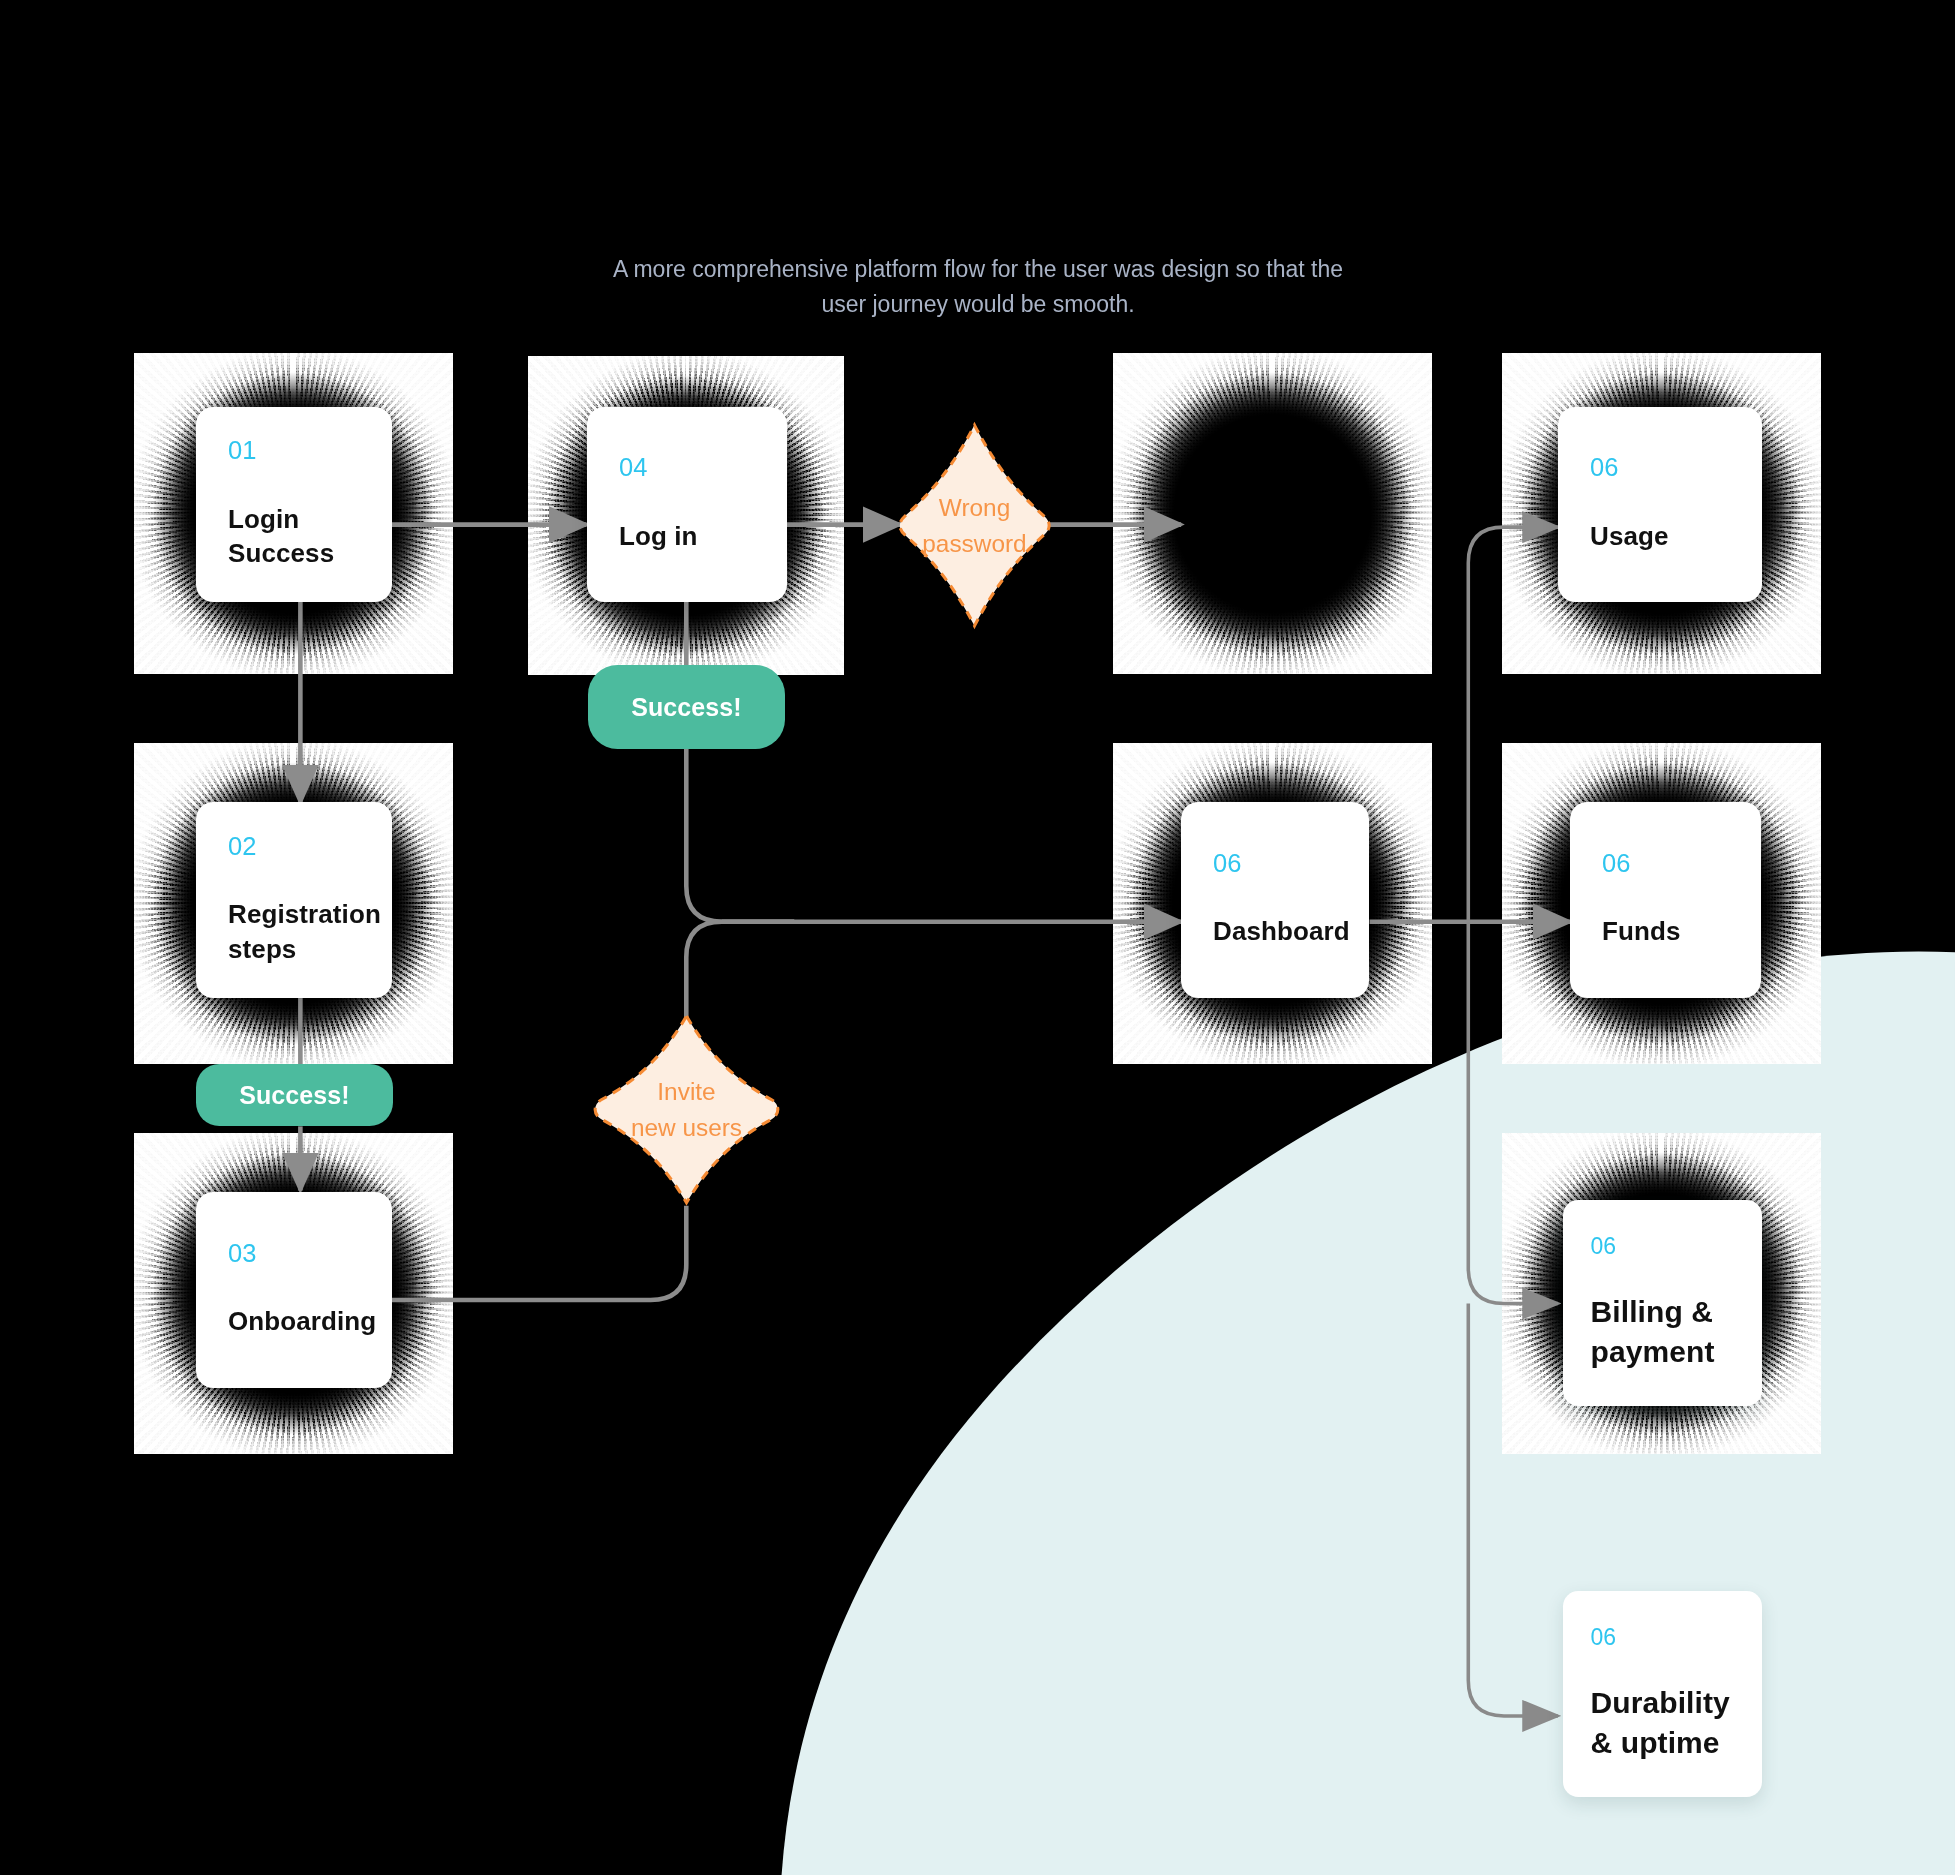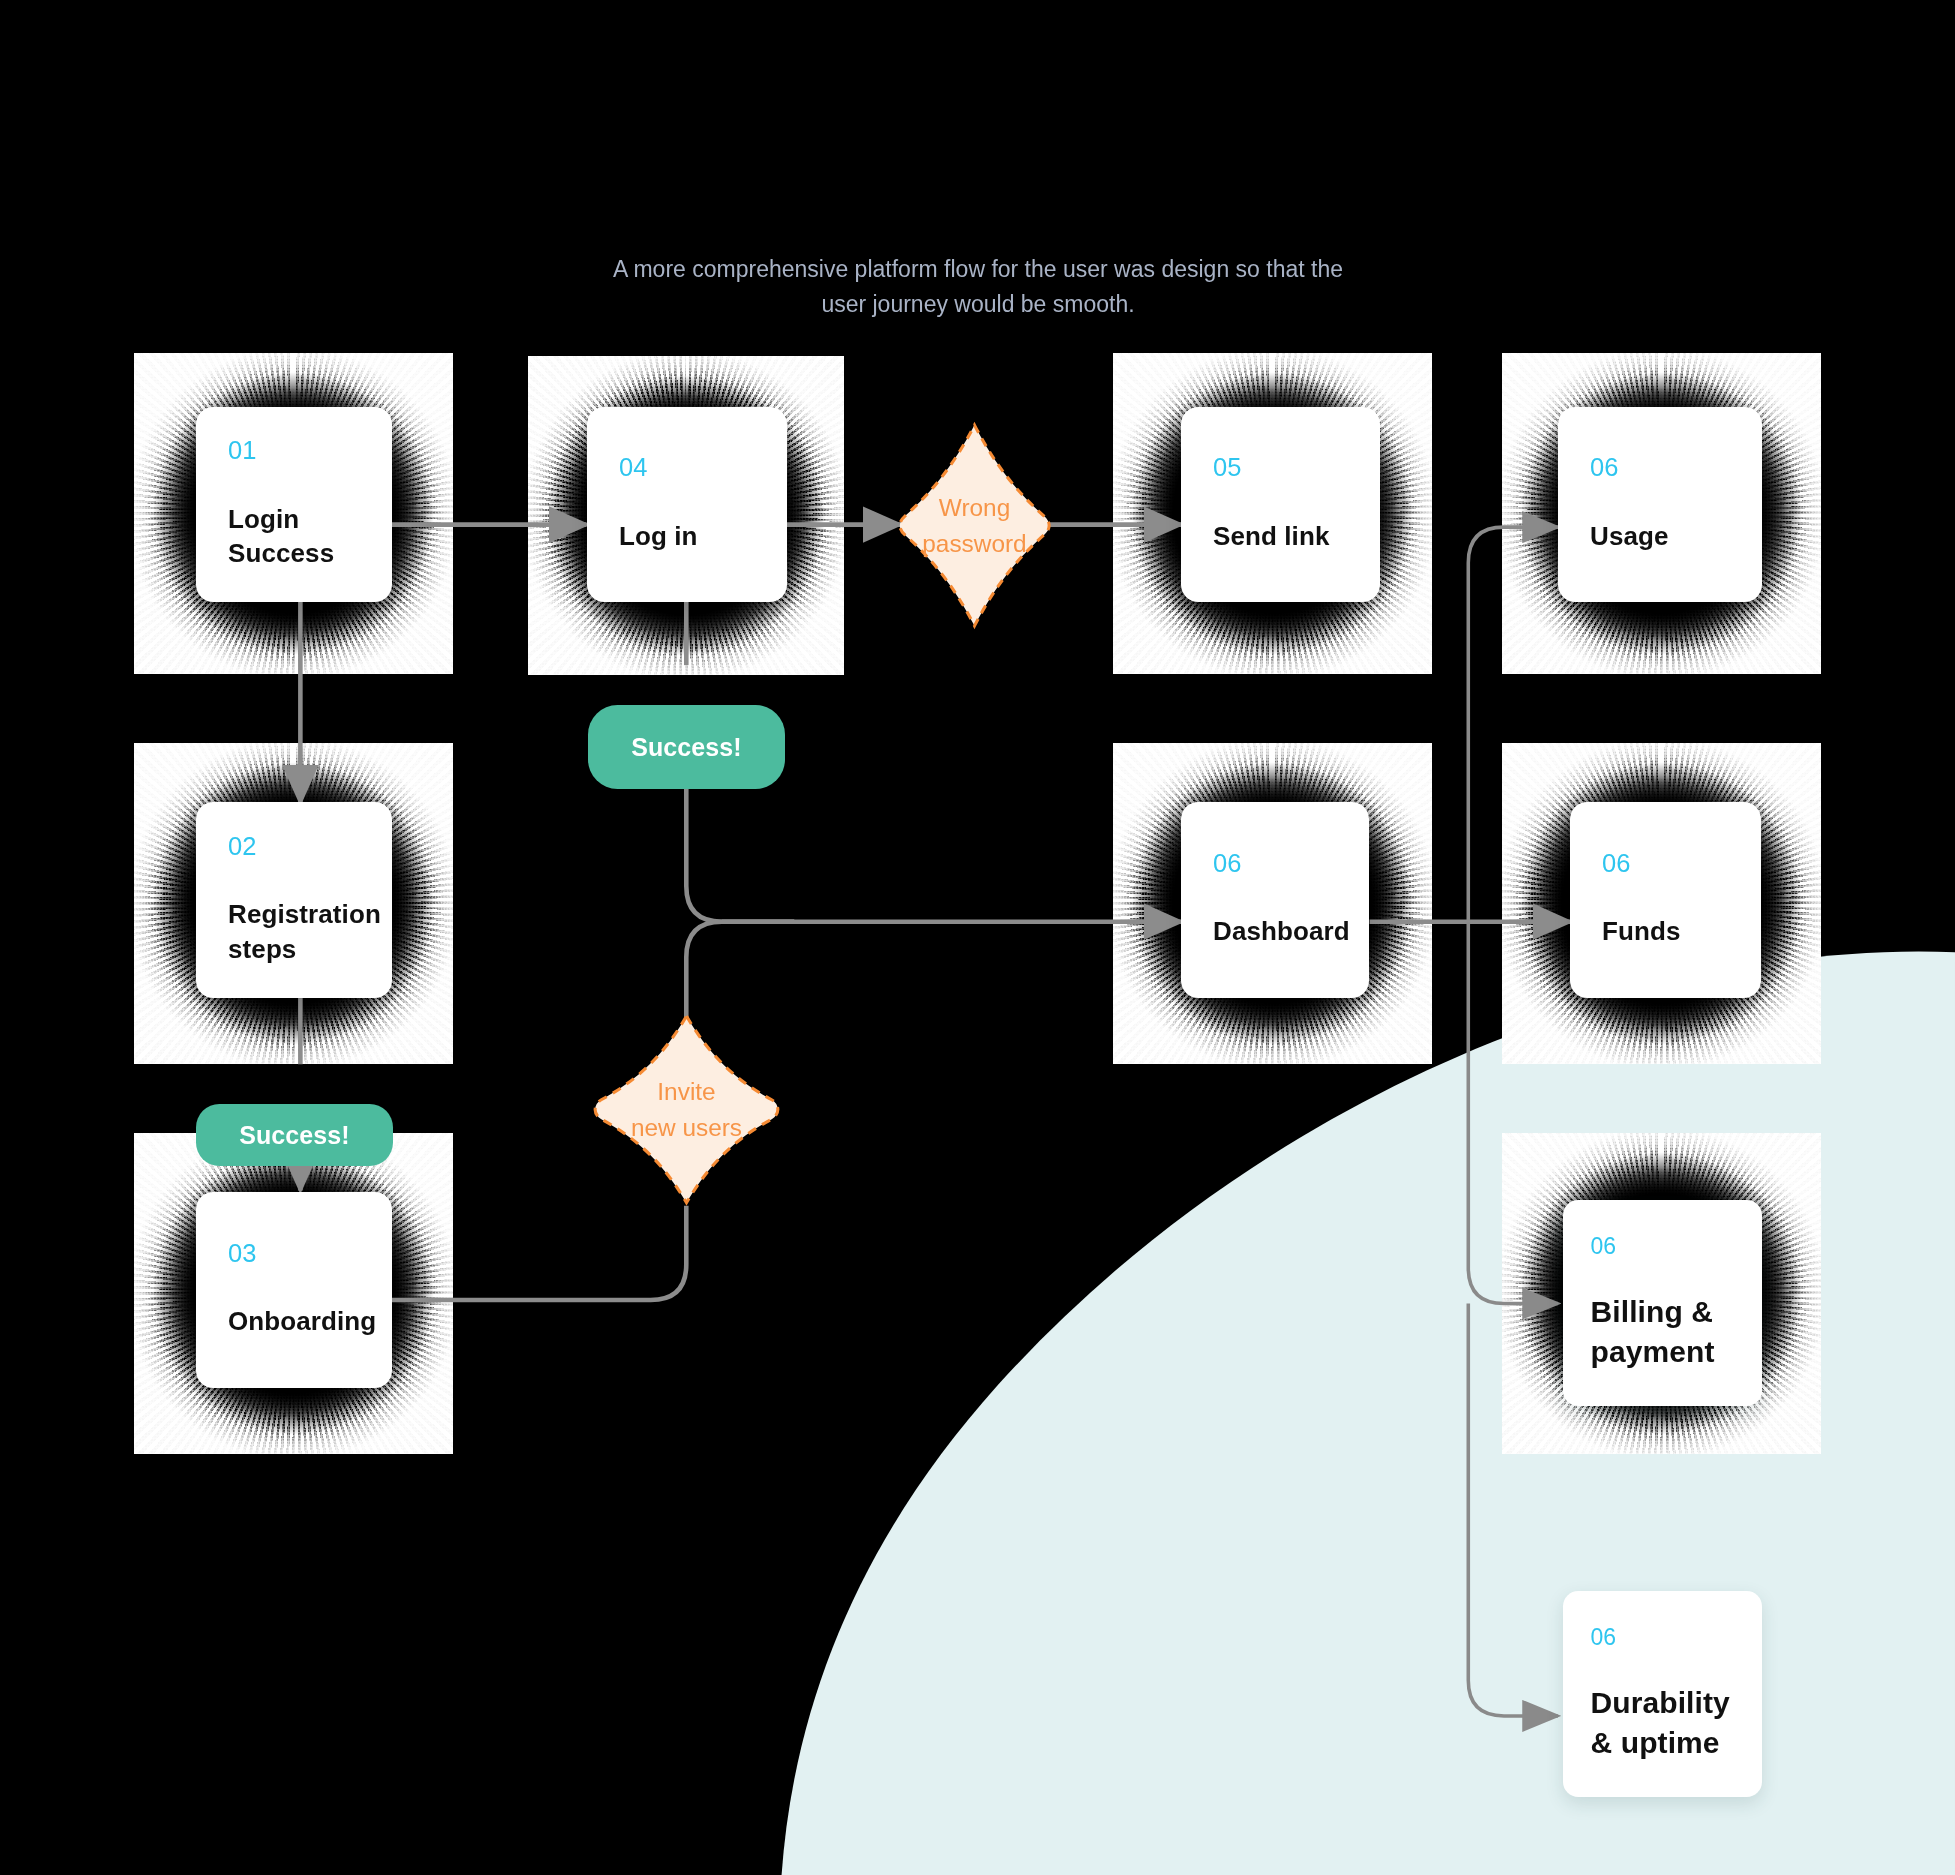--- a/index.html
+++ b/index.html
@@ -39,21 +39,21 @@
         display:flex;flex-direction:column;justify-content:center;
         padding:0 32px;box-sizing:border-box;}
   .card .num{color:#2ec5ef;font-size:25.5px;font-weight:400;line-height:1;margin-bottom:38px;}
   .card .ttl{color:#111;font-size:26px;font-weight:700;line-height:1.33;letter-spacing:0.1px;}
   .card.small{border-radius:15.3px;padding:0 27.5px;box-shadow:0 6.1px 18.3px rgba(20,60,60,.13);}
   .card.small .num{font-size:23px;margin-bottom:34px;}
   .card.small .ttl{font-size:30px;}
 
   
   .pill{position:absolute;z-index:5;background:#4cbb9e;border-radius:29.5px;
-        display:flex;align-items:center;justify-content:center;margin-top:40px;}
+        display:flex;align-items:center;justify-content:center;}
   .pill span{color:#fff;font-size:25px;font-weight:700;letter-spacing:0.1px;}
 
   
   .diamond{position:absolute;z-index:5;}
   .diamond .dshape{position:absolute;inset:0;}
   .diamond .dlabel{position:absolute;inset:0;display:flex;flex-direction:column;
         align-items:center;justify-content:center;text-align:center;}
   .diamond .dlabel span{color:#f79548;font-size:24.4px;font-weight:400;line-height:1.45;display:block;}
 
   
@@ -167,24 +167,20 @@
   <div class="card" style="left:196px;top:407px;width:196px;height:195px;">
     <div class="num">01</div>
     <div class="ttl">Login Success</div>
   </div>
 
   <div class="card" style="left:587px;top:407px;width:200px;height:195px;">
     <div class="num">04</div>
     <div class="ttl">Log in</div>
   </div>
 
-  <div class="card" style="left:1181px;top:407px;width:199px;height:195px;">
-    <div class="num">05</div>
-    <div class="ttl">Send link</div>
-  </div>
 
   <div class="card" style="left:1558px;top:407px;width:204px;height:195px;">
     <div class="num">06</div>
     <div class="ttl">Usage</div>
   </div>
 
   <div class="card" style="left:196px;top:802px;width:196px;height:196px;">
     <div class="num">02</div>
     <div class="ttl">Registration steps</div>
   </div>

